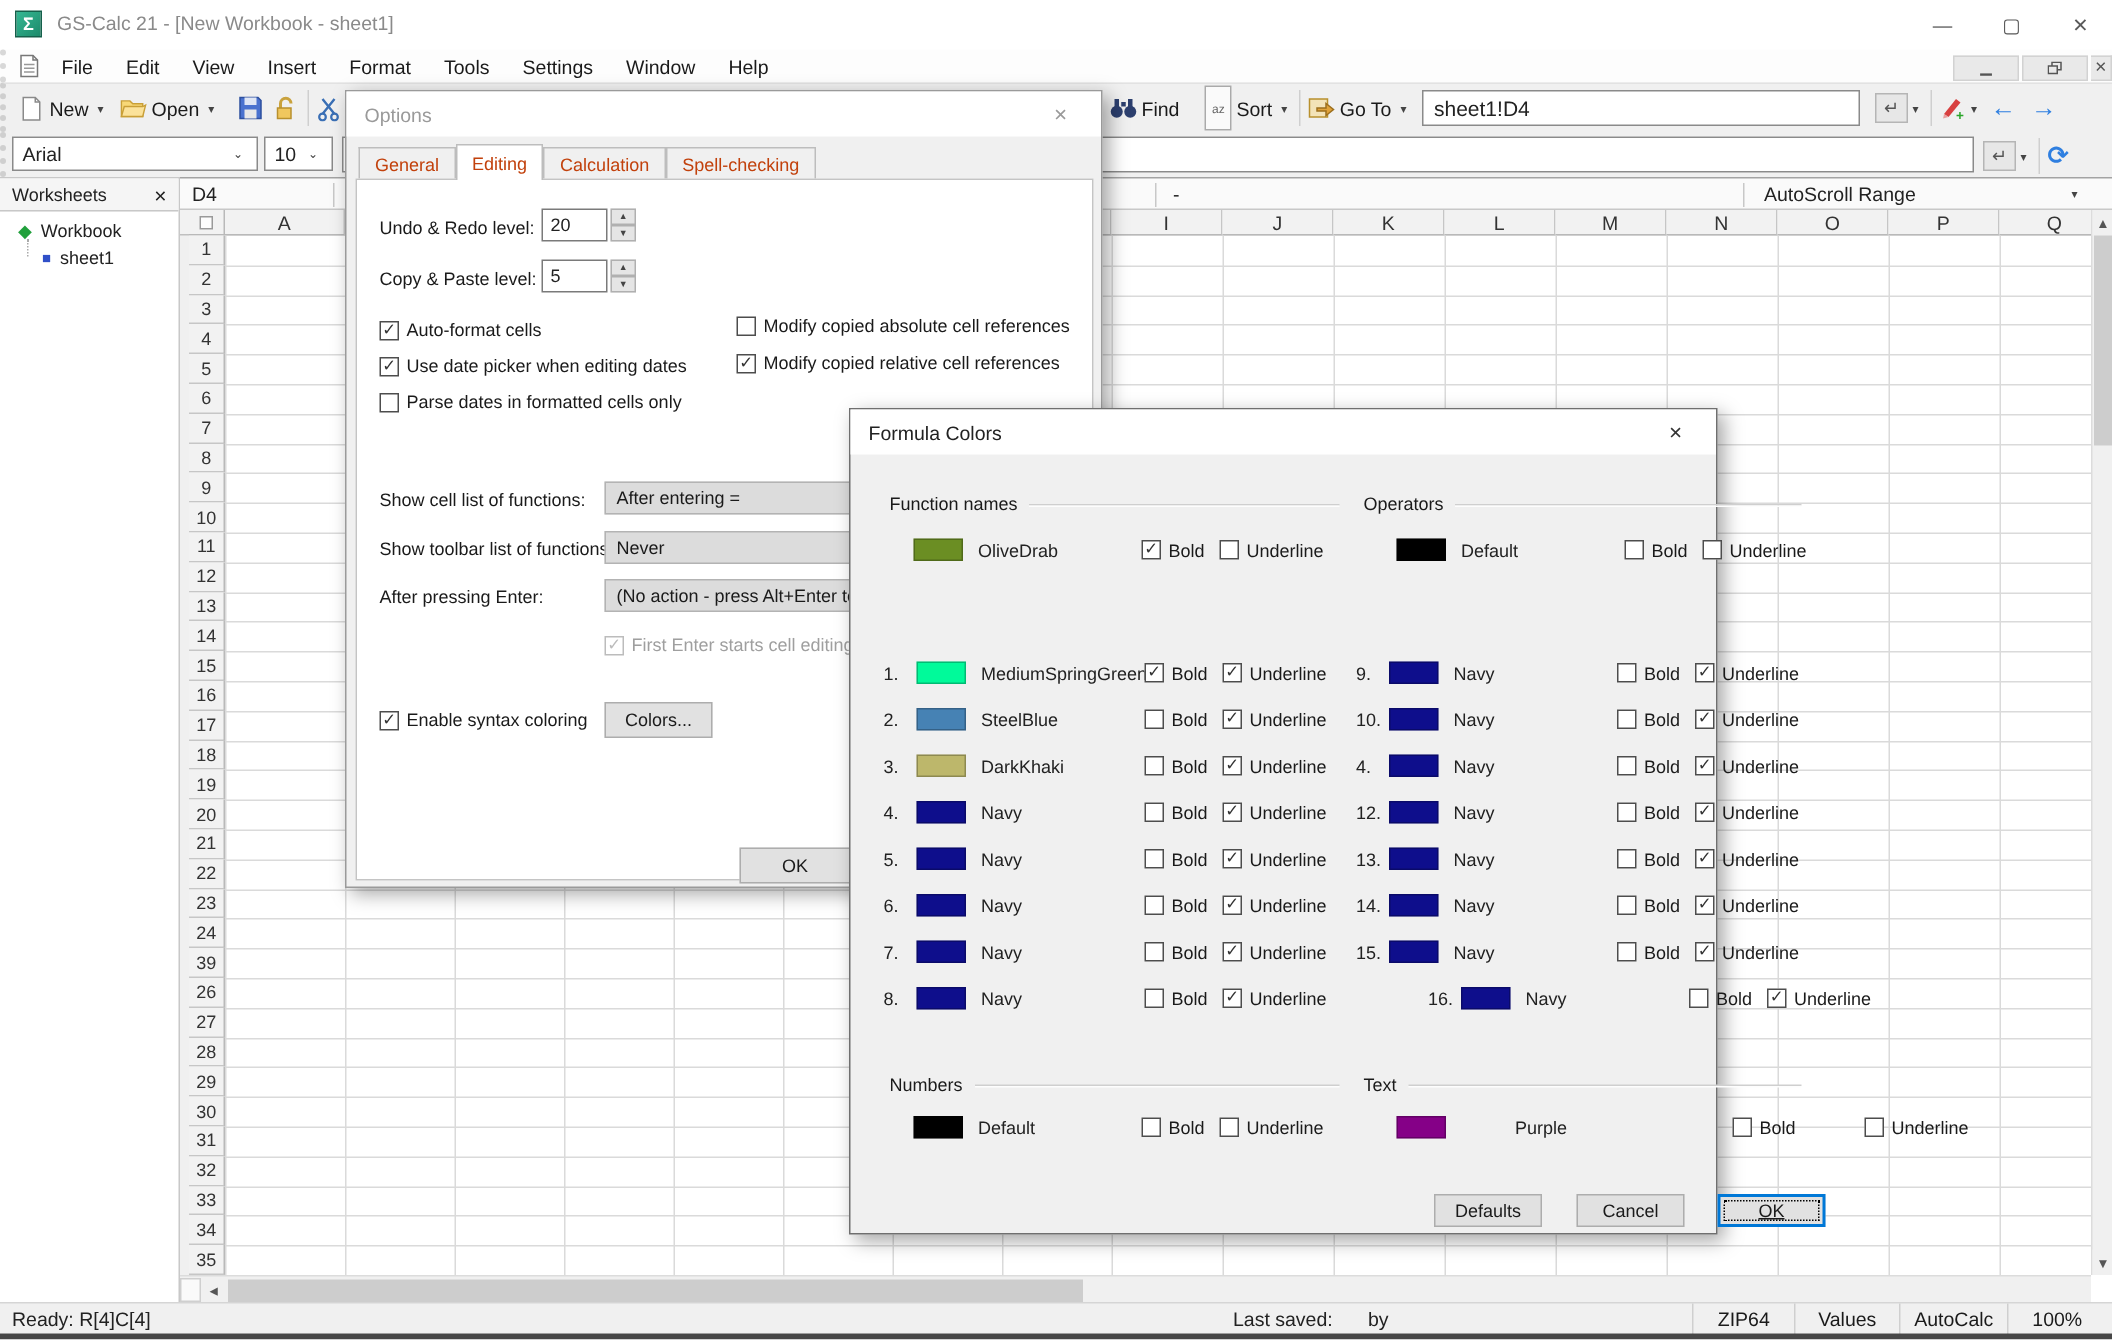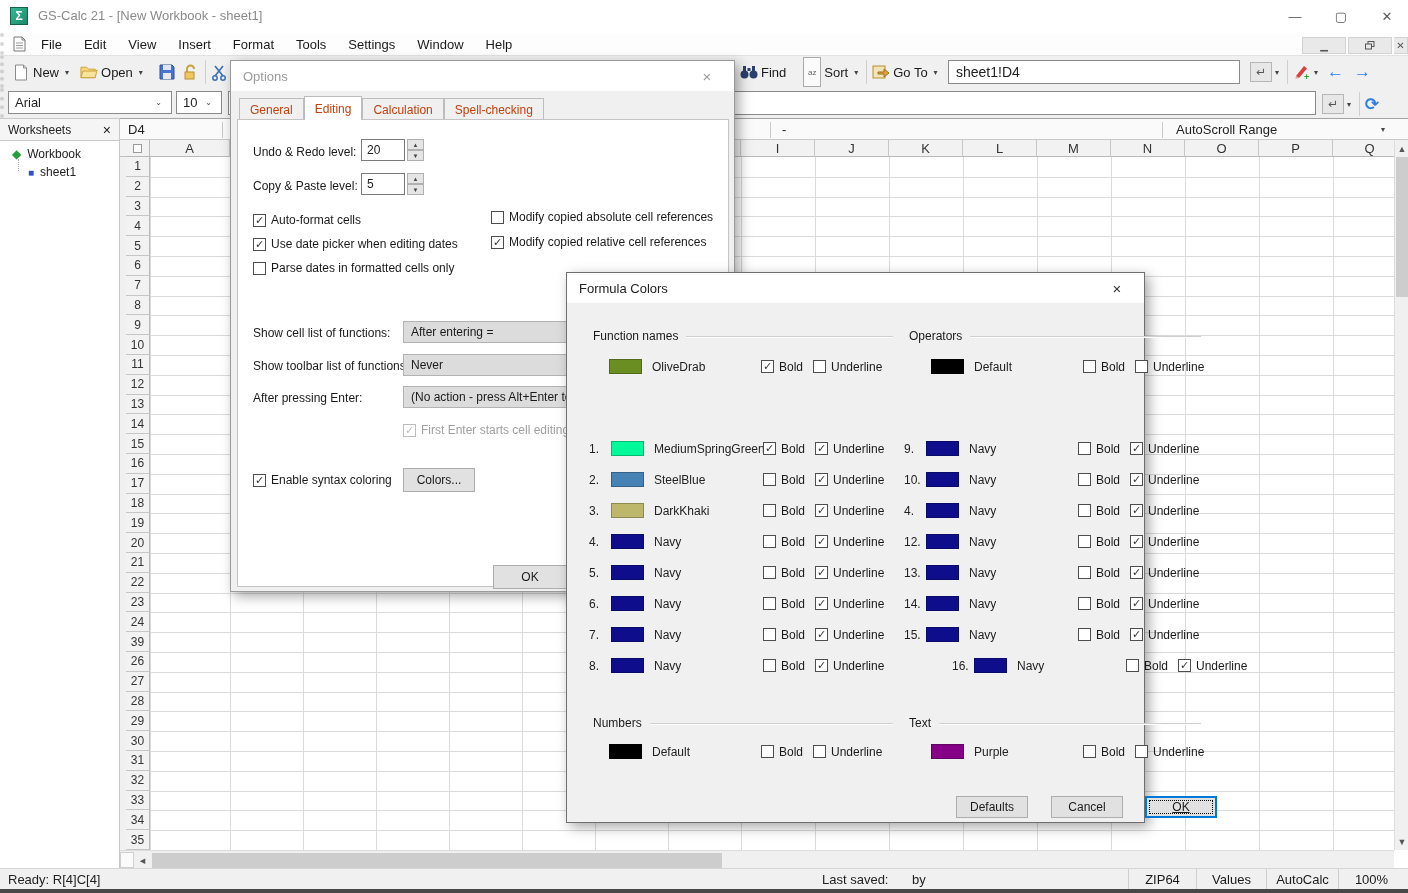--- a/index.html
+++ b/index.html
@@ -726,21 +726,21 @@
           <span class="cbbox"></span>
           <span>Bold</span>
         </span>
         <span class="cb">
           <span class="cbbox"></span>
           <span>Underline</span>
         </span>
       </div>
     </div>
   <div id="fc-txt-row" class="fc-cols" style="left:364px;top:463px;width:294px">
-      <div class="fcrow" style="grid-template-columns: 43px 109px 52px 1fr;">
+      <div class="fcrow" style="grid-template-columns: 43px 109px 52px 1fr; gap: 36px;">
         <span class="swatch" style="background: rgb(133, 0, 135);"></span>
         <span>Purple</span>
         <span class="cb">
           <span class="cbbox"></span>
           <span>Bold</span>
         </span>
         <span class="cb">
           <span class="cbbox"></span>
           <span>Underline</span>
         </span>

